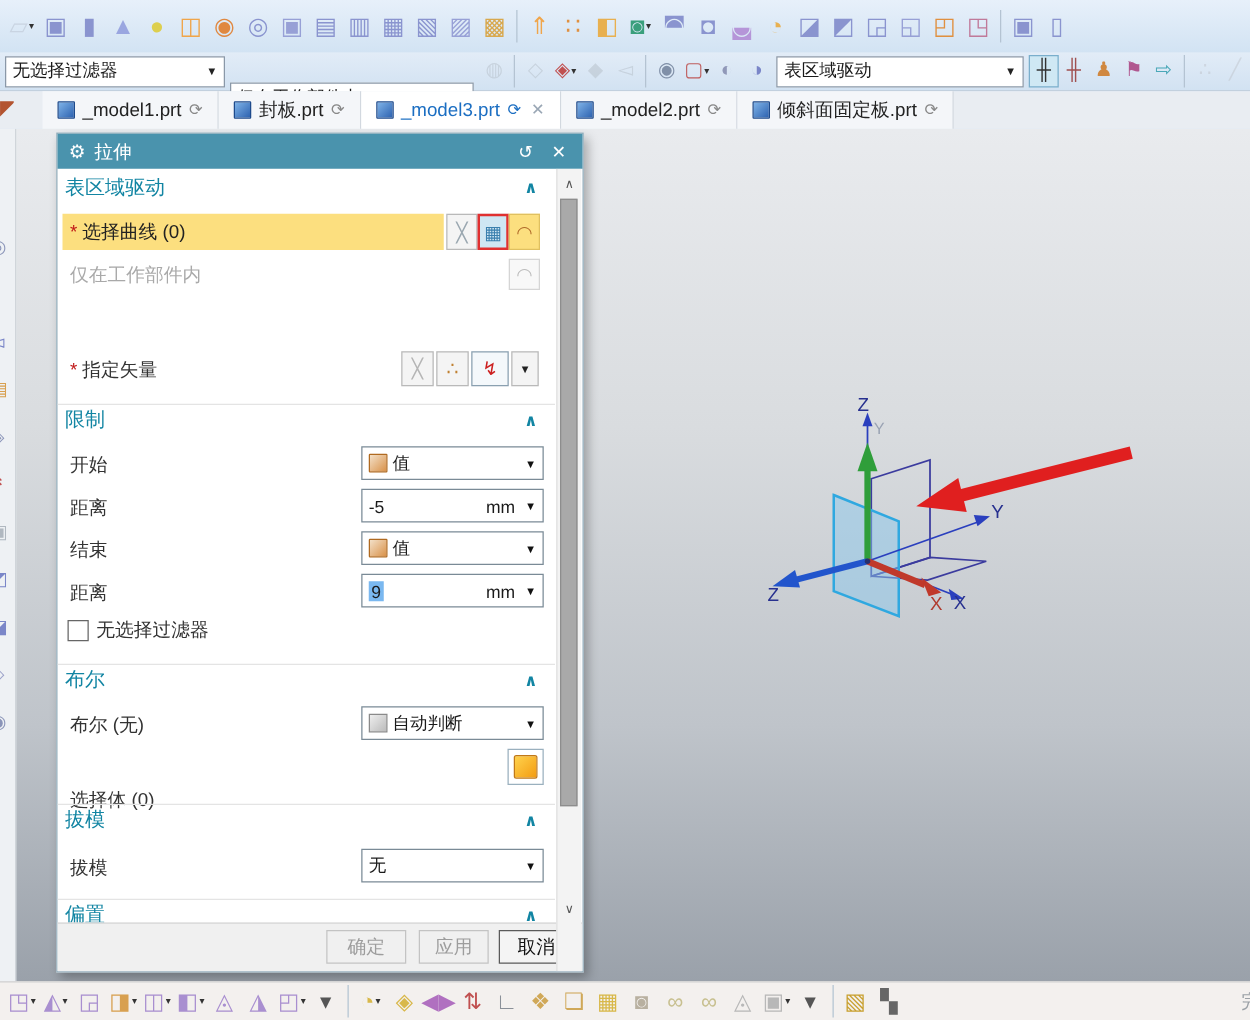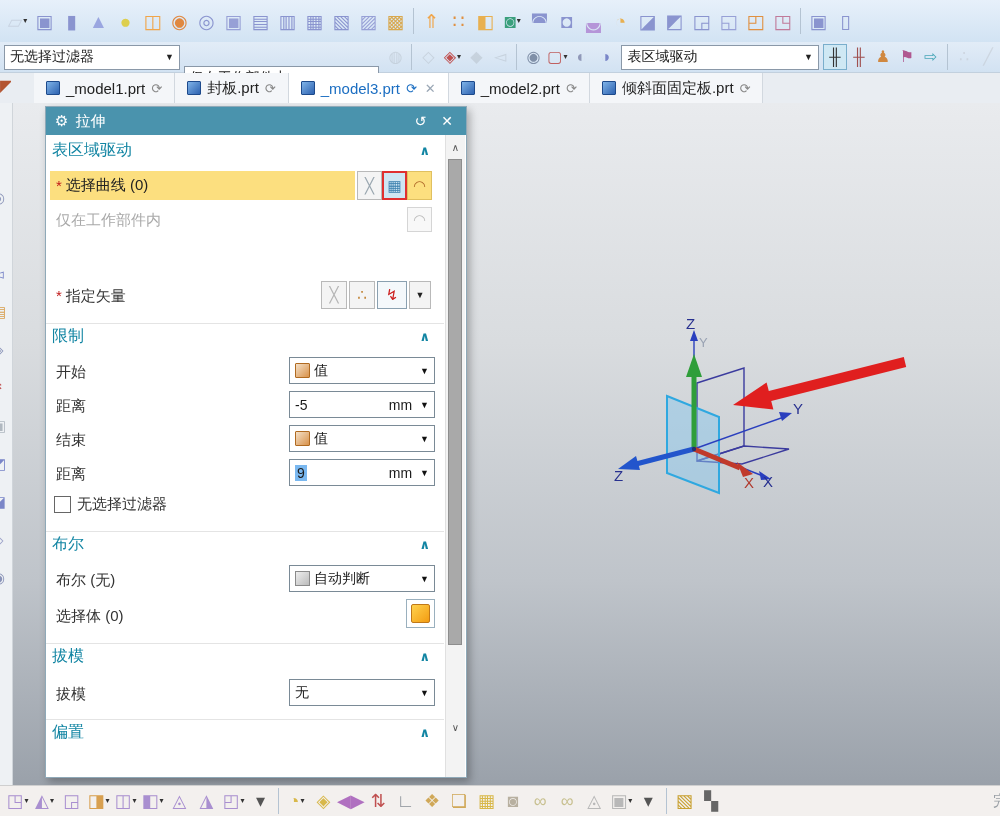--- a/index.html
+++ b/index.html
@@ -443,40 +443,45 @@
       <div class="sec-head" style="top:396px;">
         <span>布尔</span>
         <span class="chev">∧</span>
       </div>
       <div class="lbl" style="top:436px;">布尔 (无)</div>
       <div class="dcombo" style="top:430px;">
         <span class="mini-gray"></span>
         <span>自动判断</span>
         <span class="arrow">▼</span>
       </div>
-      <div class="lbl" style="top:472px;">选择体 (0)</div>
+      <div class="lbl" style="top:496px;">选择体 (0)</div>
       <div class="ibtn" style="top:464px;left:360px;width:29px;height:29px;border:1px solid #9ab0be;background:#fff;">
         <span style="width:17px;height:17px;border:1px solid #c07818;border-radius:2px;background:linear-gradient(135deg,#ffd24d,#f39c12);"></span>
       </div>
 
       <div class="sec-head" style="top:508px;">
         <span>拔模</span>
         <span class="chev">∧</span>
       </div>
       <div class="lbl" style="top:550px;">拔模</div>
       <div class="dcombo" style="top:544px;">
         <span>无</span>
         <span class="arrow">▼</span>
       </div>
 
       <div class="sec-head" style="top:584px;justify-content:space-between;">
         <span>偏置</span>
         <span class="chev">∧</span>
       </div>
 
+      <div class="footer">
+        <div class="fbtn" style="left:215px;width:64px;">确定</div>
+        <div class="fbtn" style="left:289px;width:56px;">应用</div>
+        <div class="fbtn enabled" style="left:353px;width:60px;">取消</div>
+      </div>
 
       <div class="dscroll">
         <span class="ar" style="top:4px;">∧</span>
         <span class="thumb" style="top:24px;height:486px;"></span>
         <span class="ar" style="top:584px;">∨</span>
       </div>
     </div>
   </div>
 
 

